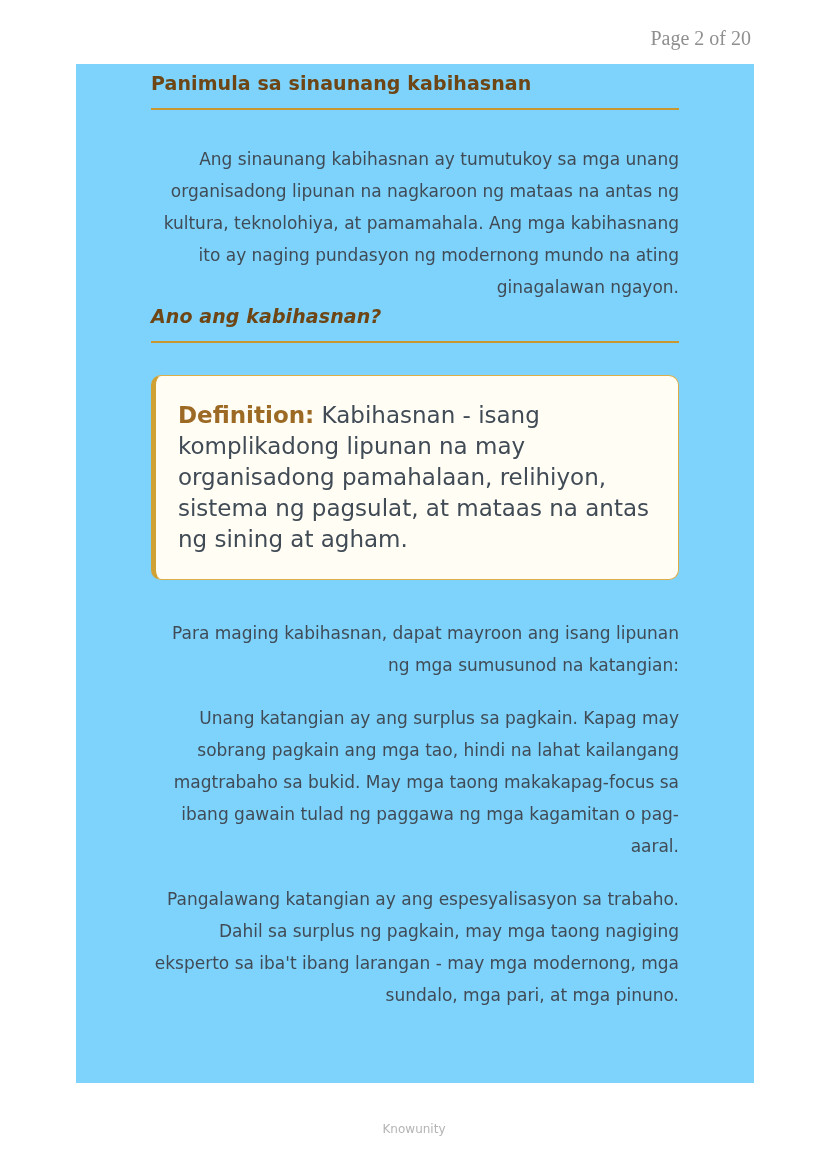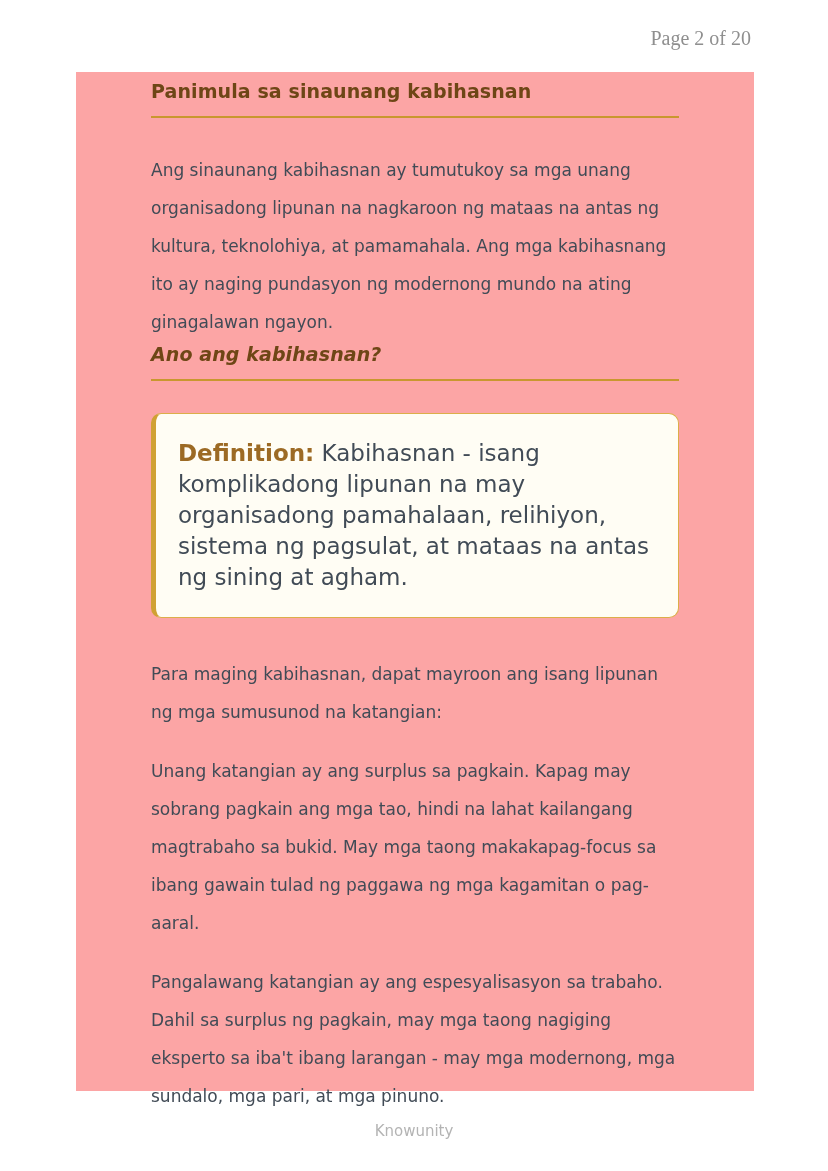--- a/index.html
+++ b/index.html
@@ -18,24 +18,24 @@
     position: absolute;
     top: 27px;
     right: 77px;
     font-family: "Liberation Serif", serif;
     font-size: 20px;
     color: #8f8f8f;
   }
   .card {
     position: absolute;
     left: 76px;
-    top: 72px;
+    top: 64px;
     width: 678px;
     height: 1019px;
-    background: #fca5a5;
+    background: #7dd3fc;
     box-sizing: border-box;
     padding: 6px 75px 0 75px;
   }
   h2.section-heading {
     margin: 0;
     font-size: 19px;
     line-height: 26px;
     font-weight: 700;
     color: #6e4616;
     letter-spacing: 0.1px;
@@ -44,22 +44,23 @@
     font-style: italic;
   }
   .heading-rule {
     height: 2px;
     background: #c9972f;
     margin-top: 12px;
   }
   p.body-paragraph {
     margin: 21px 0 0 0;
     font-size: 17px;
-    line-height: 38px;
+    line-height: 32px;
     color: #414b56;
+    text-align: right;
   }
   p.body-paragraph.after-rule {
     margin-top: 33px;
   }
   p.body-paragraph.after-box {
     margin-top: 37px;
   }
   .definition-box {
     margin-top: 32px;
     box-sizing: border-box;
@@ -79,21 +80,21 @@
   .definition-label {
     font-weight: 700;
     color: #9c6a24;
   }
   .page-footer {
     position: absolute;
     top: 1122px;
     left: 0;
     width: 828px;
     text-align: center;
-    font-size: 15px;
+    font-size: 12px;
     color: #b4b4b4;
   }
 </style>
 </head>
 <body>
 
 <div class="page-header">
   <span>Page 2 of 20</span>
 </div>
 

